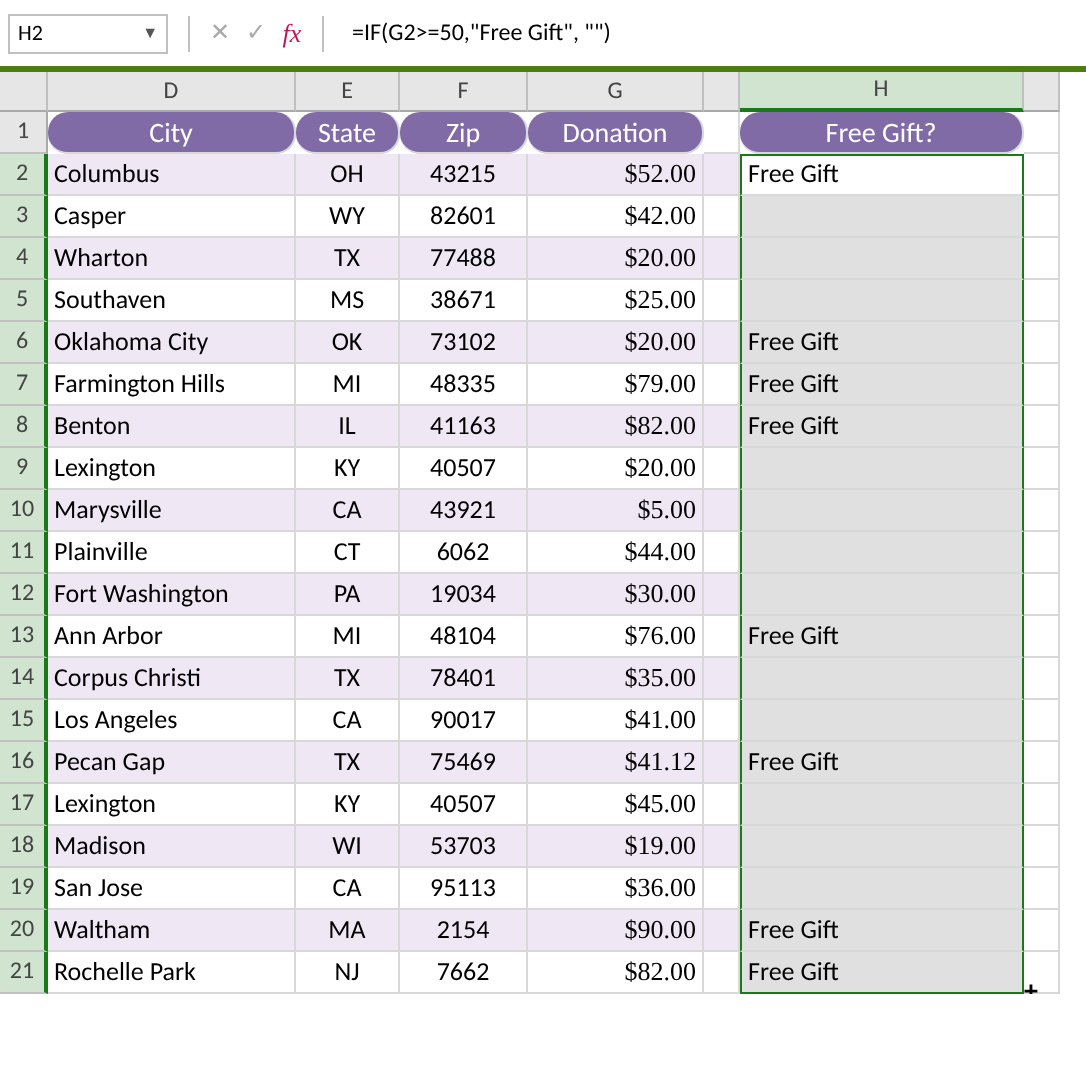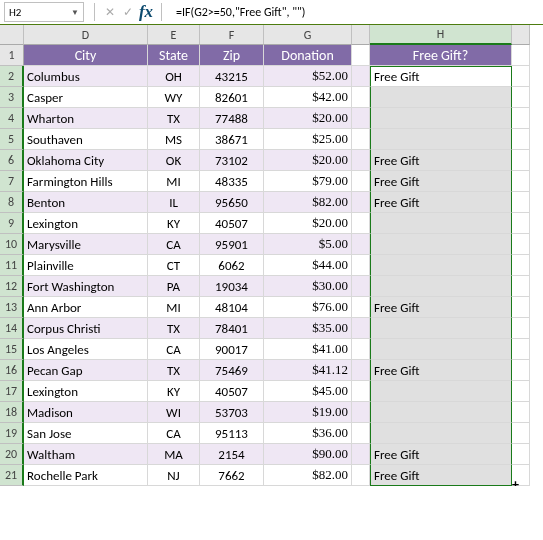--- a/index.html
+++ b/index.html
@@ -1,33 +1,33 @@
 <!DOCTYPE html>
 <html><head>
 <meta charset="utf-8">
 <style>
 * { box-sizing: border-box; margin: 0; padding: 0; }
 body { font-family: Calibri, Arial, sans-serif; font-size: 12px; background: #fff; width: 543px; }
-.formula-bar { display: flex; align-items: center; height: 25px; border-bottom: 1px solid #4d7c0f; background: #fff; }
+.formula-bar { display: flex; align-items: center; height: 36px; border-bottom: 3px solid #4d7c0f; background: #fff; }
 .name-box { width: 80px; height: 20px; border: 1px solid #c0c0c0; margin: 2px 4px; display: flex; align-items: center; padding: 0 4px; background: #fff; }
 .name-box-text { flex: 1; font-size: 11px; }
 .name-box-arrow { color: #555; font-size: 8px; }
 .fb-divider { width: 1px; height: 18px; background: #c0c0c0; margin: 0 6px; }
 .fb-icon { width: 18px; text-align: center; color: #aaa; font-size: 12px; }
-.fb-icon.fx { color: #0c4a6e; font-style: italic; font-family: 'Times New Roman', serif; font-size: 17px; font-weight: bold; }
+.fb-icon.fx { color: #be185d; font-style: italic; font-family: 'Times New Roman', serif; font-size: 13px; }
 .formula-text { flex: 1; padding-left: 8px; font-size: 12px; color: #000; }
 .grid { display: grid; grid-template-columns: 24px 124px 52px 64px 88px 18px 142px 18px; }
 .corner { background: #e6e6e6; border-right: 1px solid #c0c0c0; border-bottom: 1px solid #aaa; height: 20px; }
 .col-h { background: #e6e6e6; border-right: 1px solid #c0c0c0; border-bottom: 1px solid #aaa; height: 20px; display: flex; align-items: center; justify-content: center; color: #444; font-size: 12px; }
 .col-h.sel { background: #d0e4d0; border-bottom: 2px solid #1a7a1a; }
 .row-h { background: #e6e6e6; border-right: 1px solid #aaa; border-bottom: 1px solid #c0c0c0; height: 21px; display: flex; align-items: center; justify-content: center; color: #444; font-size: 12px; }
 .row-h.sel { background: #d0e4d0; border-right: 2px solid #1a7a1a; }
 .cell { border-right: 1px solid #d8d8d8; border-bottom: 1px solid #d8d8d8; height: 21px; display: flex; align-items: center; padding: 0 3px; font-size: 13px; color: #000; }
 .hdr { background: #816ba7; color: #fff; font-weight: normal; font-size: 14px; }
-.hdr.c { justify-content: center; }
+.hdr.c { justify-content: center; border-radius: 10px; }
 .even { background: #efe7f4; }
 .odd { background: #fff; }
 .c { justify-content: center; }
 .r { justify-content: flex-end; font-family: Liberation Serif, serif; }
 .selcol { border-left: 1px solid #1a7a1a; border-right: 1px solid #1a7a1a; }
 .selcol.first { border-top: 1px solid #1a7a1a; background: #fff; }
 .selcol.last { border-bottom: 1px solid #1a7a1a; }
 .gutter { border-right: 1px solid #d8d8d8; border-bottom: 1px solid #d8d8d8; background: #fff; }
 .gutter.even { background: #efe7f4; }
 .gut-r { border-bottom: 1px solid #d8d8d8; border-right: 1px solid #d8d8d8; background: #fff; }
@@ -113,37 +113,37 @@
     <div class="cell odd">Farmington Hills</div>
     <div class="cell odd c">MI</div>
     <div class="cell odd c">48335</div>
     <div class="cell odd r">$79.00</div>
     <div class="gutter odd"></div>
     <div class="cell selcol shaded">Free Gift</div>
     <div class="gut-r"></div>
     <div class="row-h sel">8</div>
     <div class="cell even">Benton</div>
     <div class="cell even c">IL</div>
-    <div class="cell even c">95650</div>
+    <div class="cell even c">41163</div>
     <div class="cell even r">$82.00</div>
     <div class="gutter even"></div>
     <div class="cell selcol shaded">Free Gift</div>
     <div class="gut-r"></div>
     <div class="row-h sel">9</div>
     <div class="cell odd">Lexington</div>
     <div class="cell odd c">KY</div>
     <div class="cell odd c">40507</div>
     <div class="cell odd r">$20.00</div>
     <div class="gutter odd"></div>
     <div class="cell selcol shaded"></div>
     <div class="gut-r"></div>
     <div class="row-h sel">10</div>
     <div class="cell even">Marysville</div>
     <div class="cell even c">CA</div>
-    <div class="cell even c">95901</div>
+    <div class="cell even c">43921</div>
     <div class="cell even r">$5.00</div>
     <div class="gutter even"></div>
     <div class="cell selcol shaded"></div>
     <div class="gut-r"></div>
     <div class="row-h sel">11</div>
     <div class="cell odd">Plainville</div>
     <div class="cell odd c">CT</div>
     <div class="cell odd c">6062</div>
     <div class="cell odd r">$44.00</div>
     <div class="gutter odd"></div>

